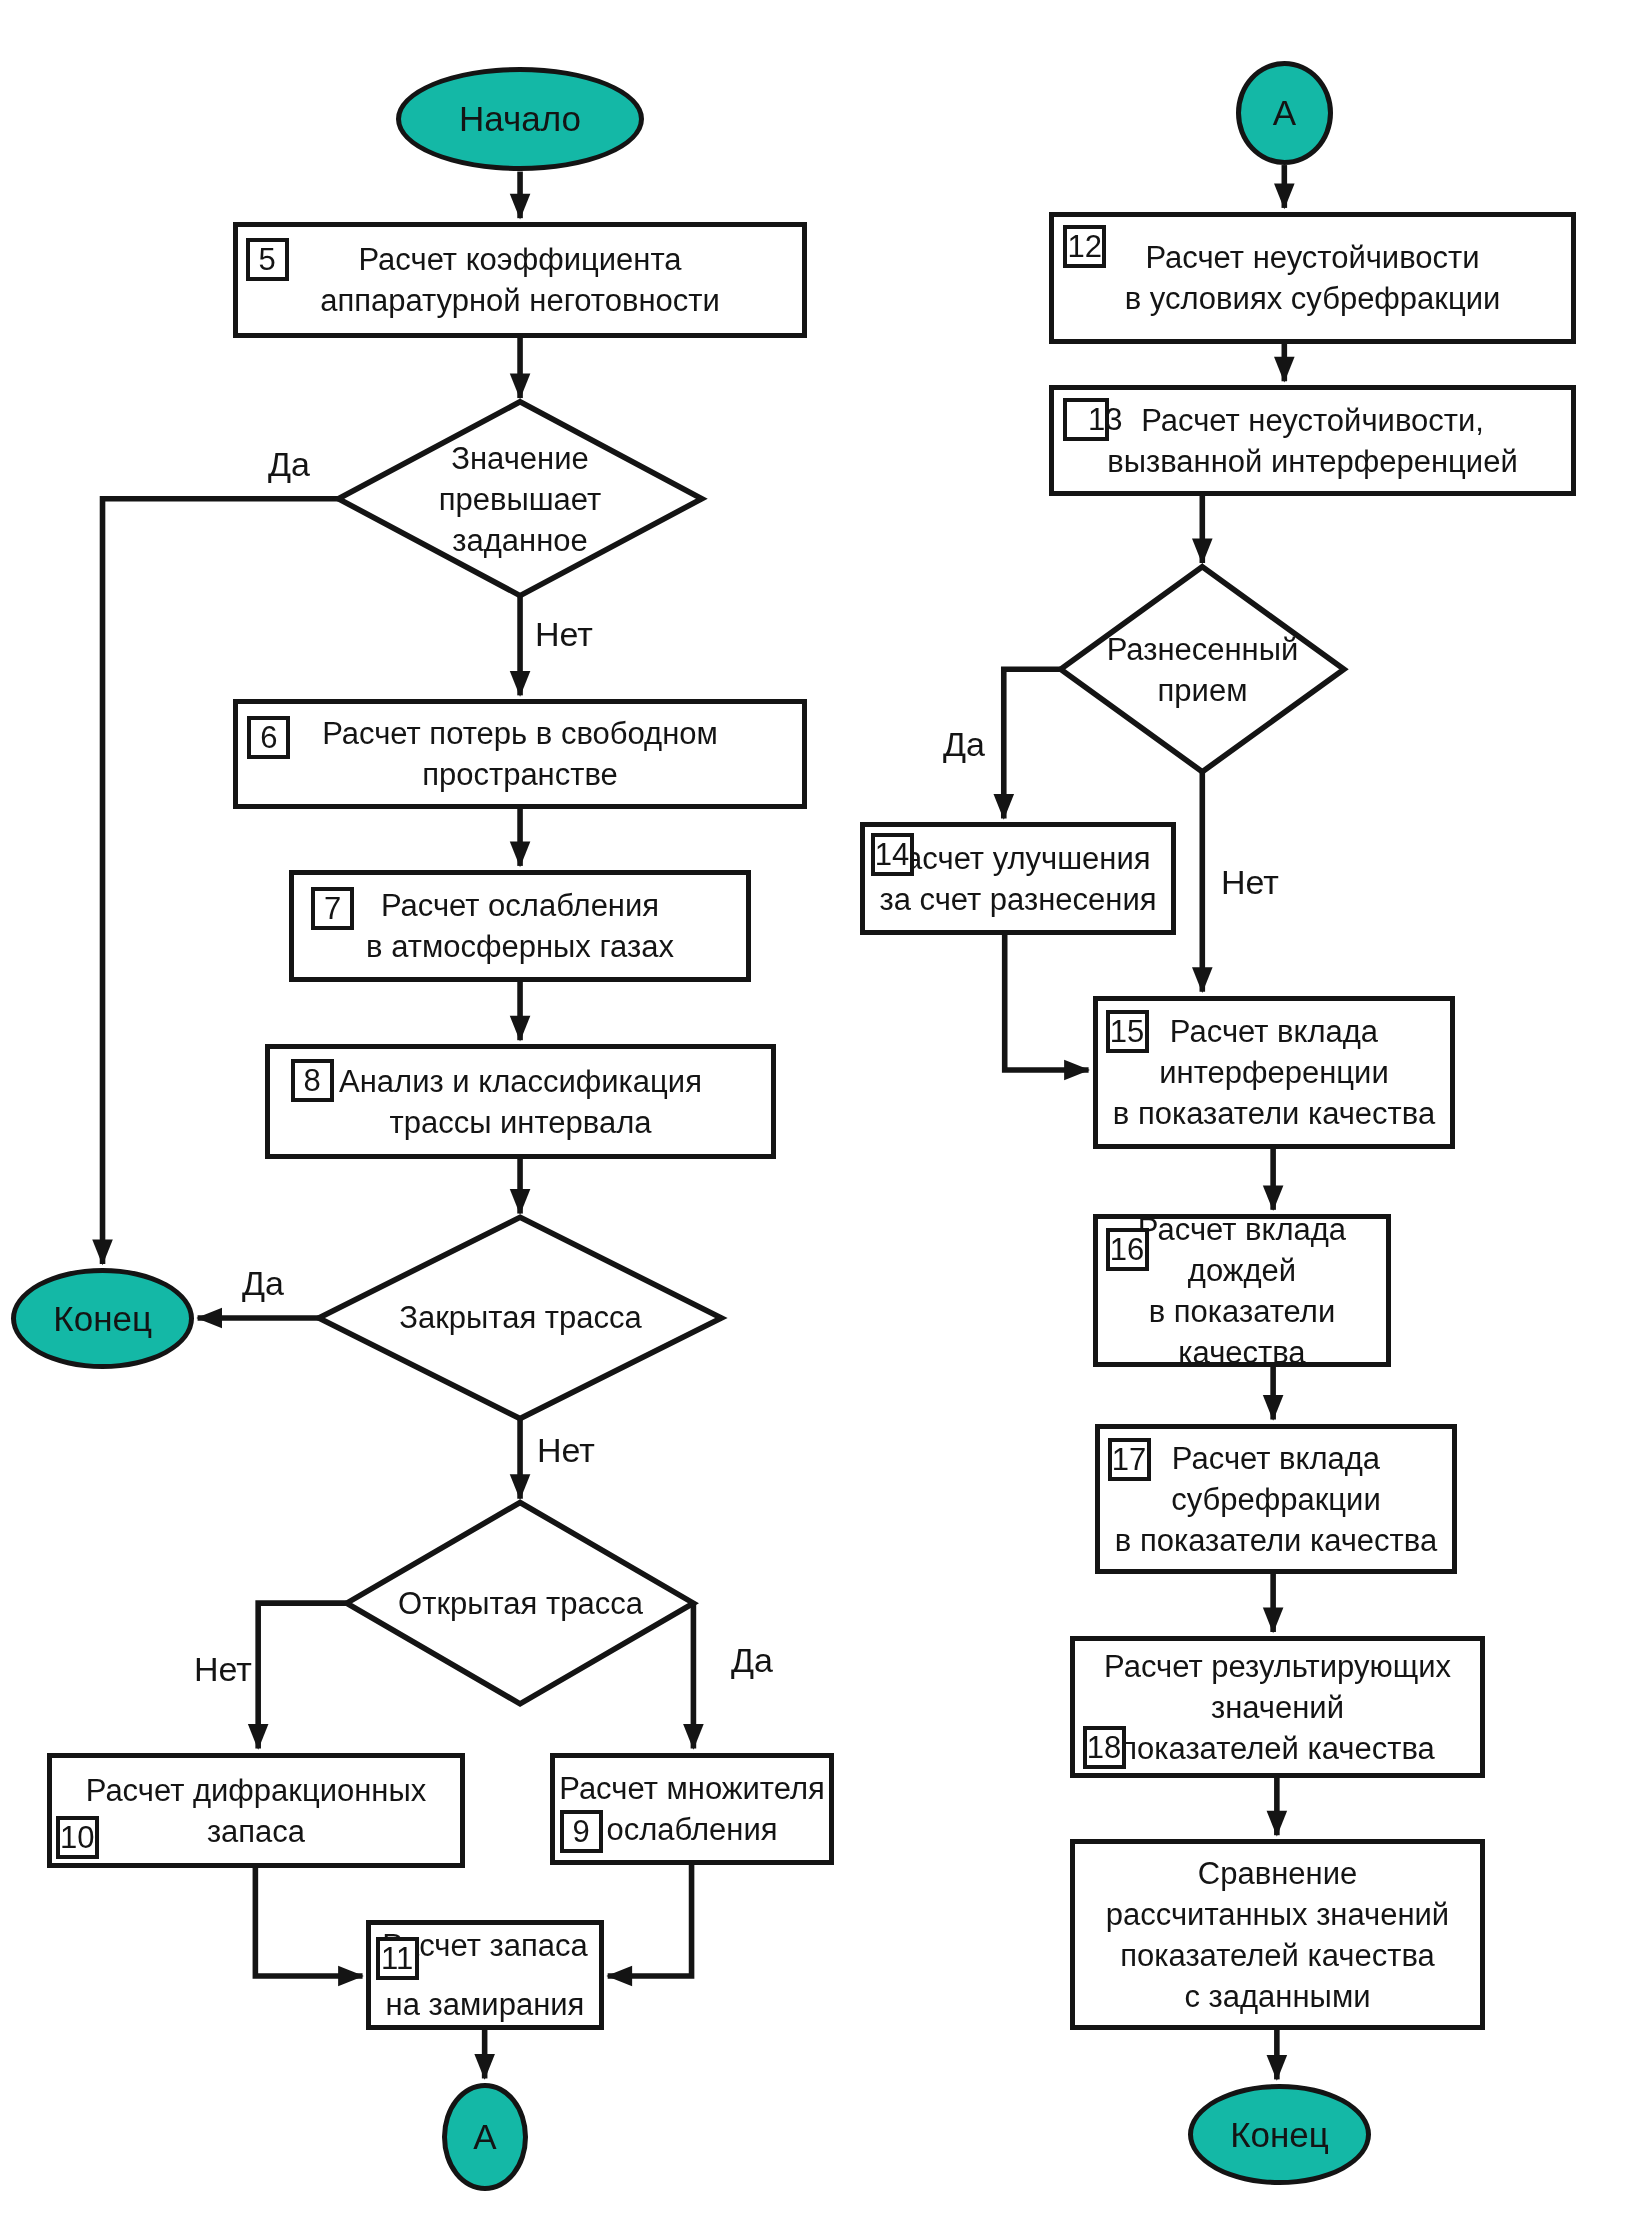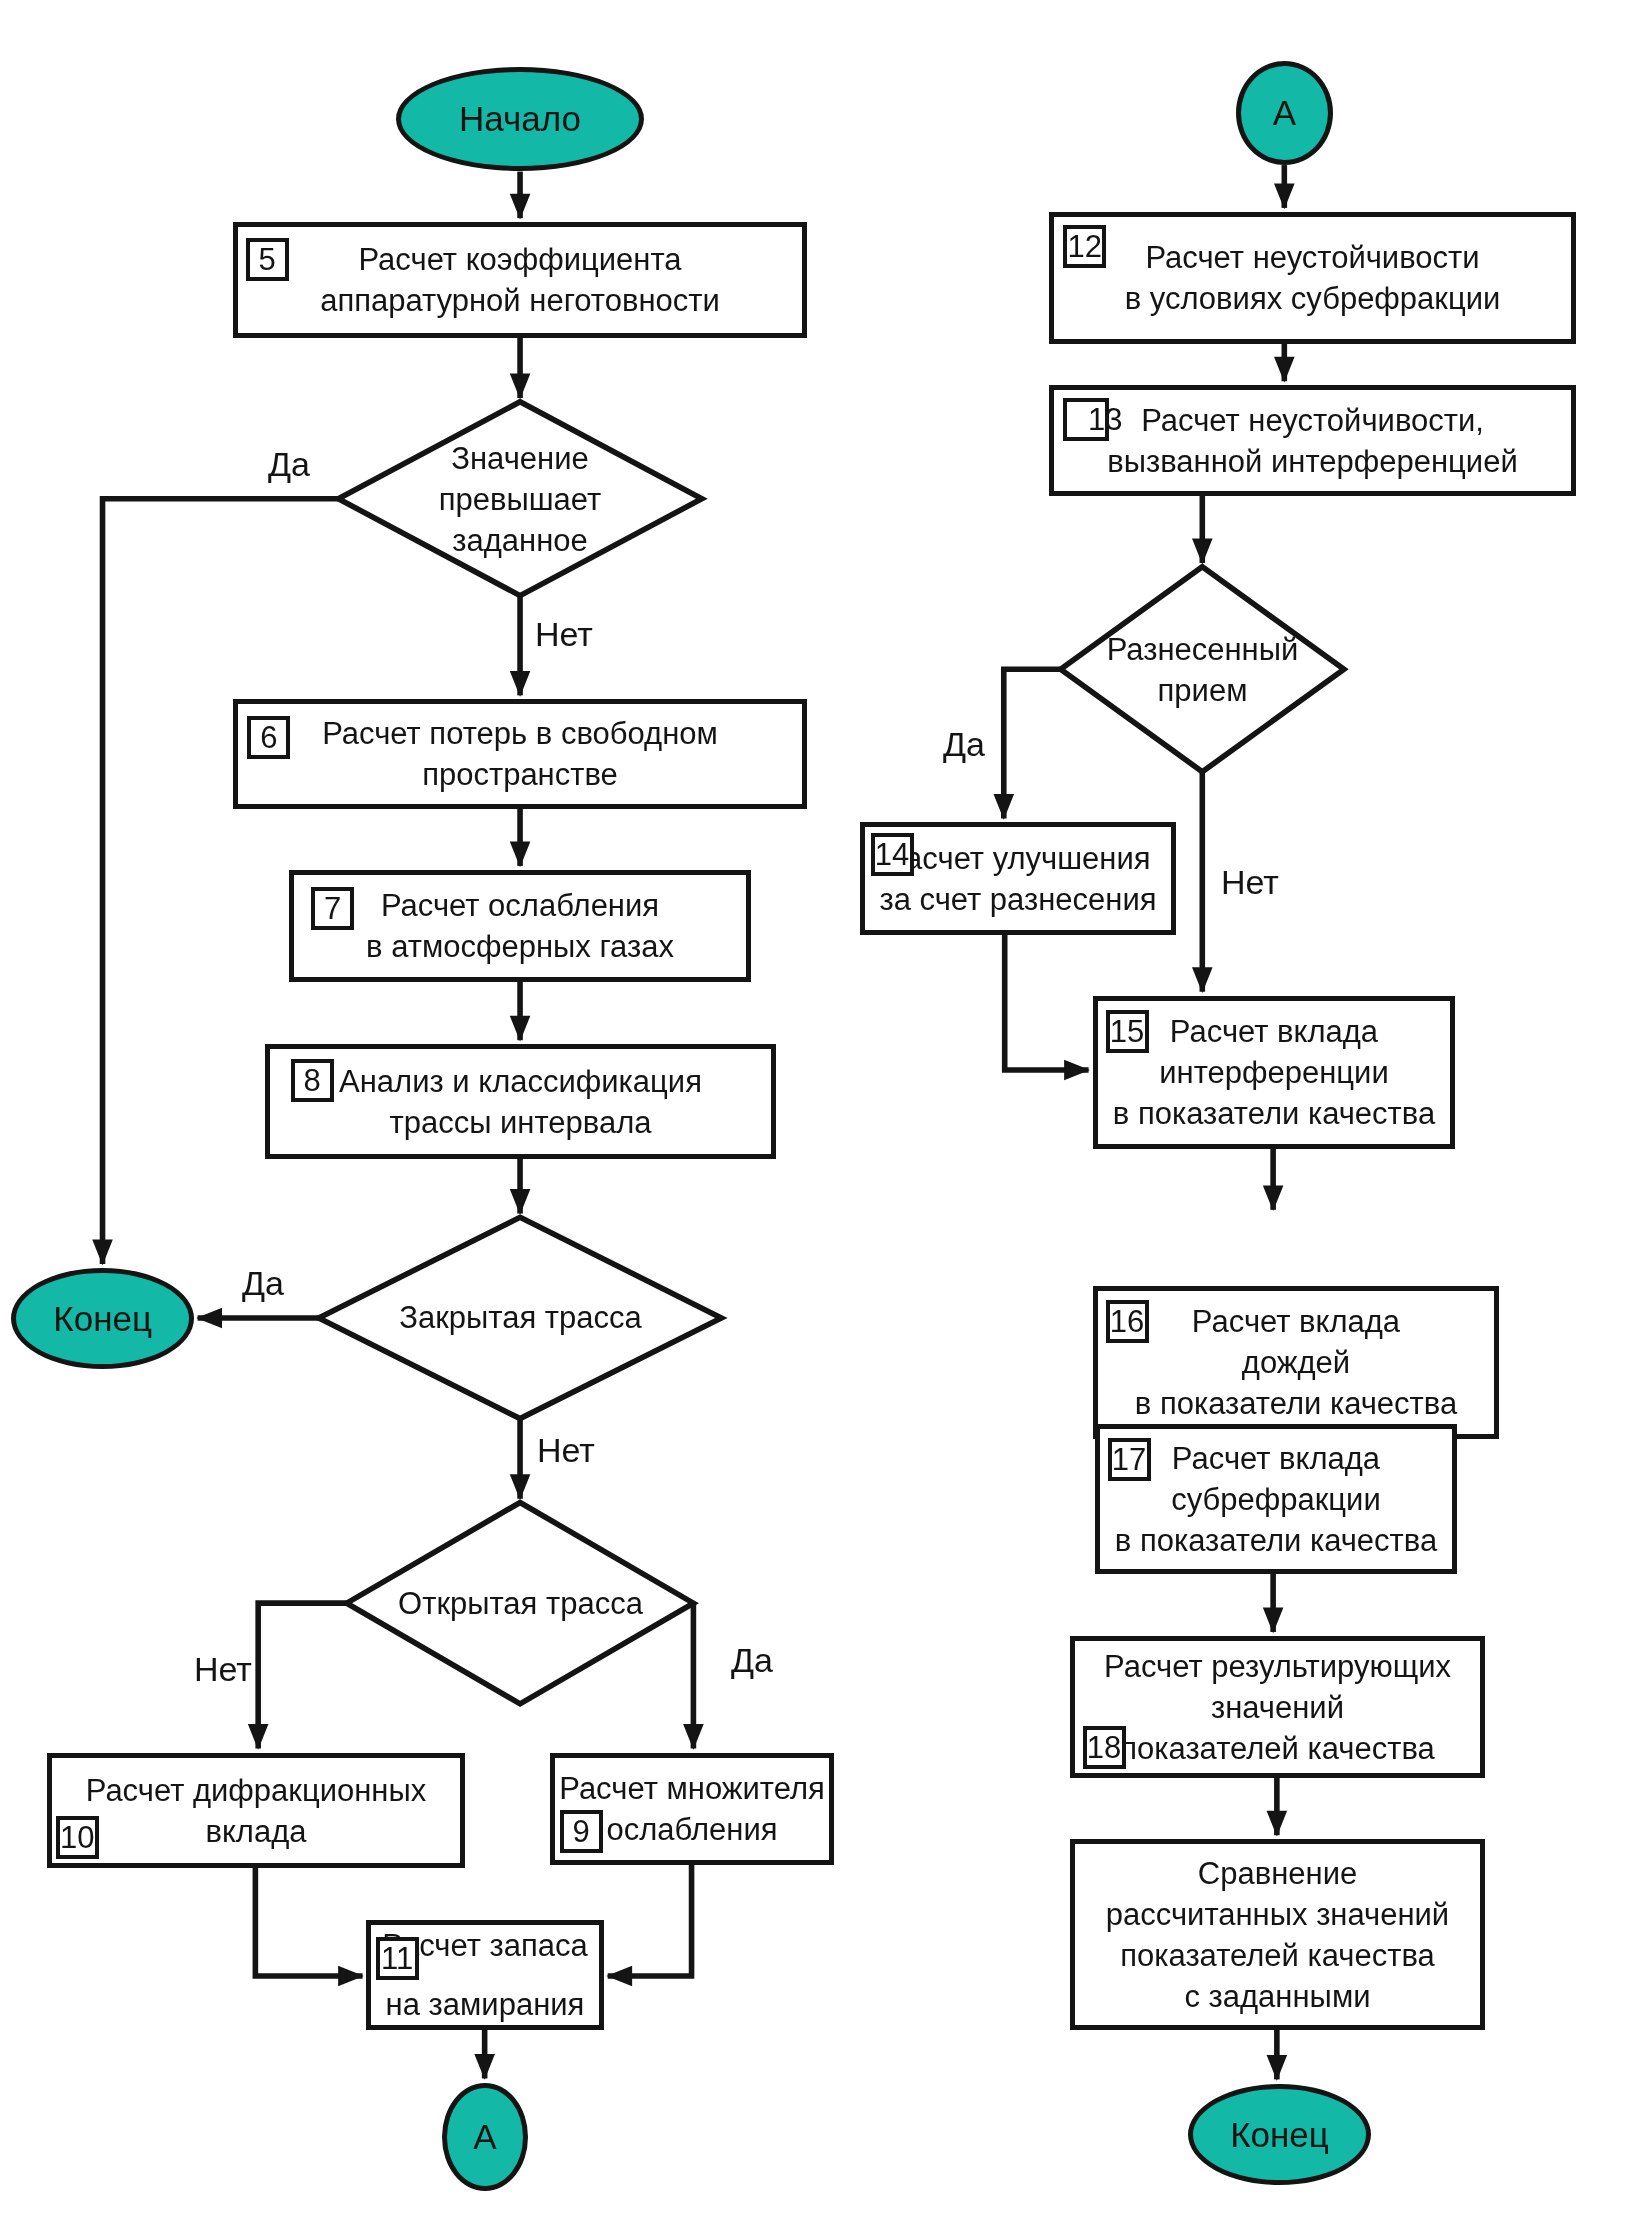--- a/index.html
+++ b/index.html
@@ -115,21 +115,21 @@
 
   <div class="dtext" style="left:347px;top:1503px;width:347px;height:201px;">
     <div>Открытая трасса</div>
   </div>
   <div class="elabel" style="left:194px;top:1652px;">Нет</div>
   <div class="elabel" style="left:731px;top:1643px;">Да</div>
 
   <div class="box" style="left:47px;top:1753px;width:418px;height:115px;">
     <div class="badge" style="left:3.7px;bottom:3.7px;">10</div>
     <div>Расчет дифракционных</div>
-    <div>вклада</div>
+    <div>запаса</div>
   </div>
 
   <div class="box" style="left:550px;top:1753px;width:284px;height:112px;">
     <div class="badge" style="left:4.7px;bottom:7.5px;">9</div>
     <div>Расчет множителя</div>
     <div>ослабления</div>
   </div>
 
   <div class="box" style="left:366px;top:1920px;width:238px;height:110px;justify-content:space-between;">
     <div class="badge" style="left:4.7px;top:12px;">11</div>
@@ -170,21 +170,21 @@
     <div>за счет разнесения</div>
   </div>
 
   <div class="box" style="left:1093px;top:996px;width:362px;height:153px;">
     <div class="badge" style="left:7.5px;top:9.3px;">15</div>
     <div>Расчет вклада</div>
     <div>интерференции</div>
     <div>в показатели качества</div>
   </div>
 
-  <div class="box" style="left:1093px;top:1286px;width:406px;height:153px;">
+  <div class="box" style="left:1093px;top:1214px;width:298px;height:153px;">
     <div class="badge" style="left:7.5px;top:9.3px;">16</div>
     <div>Расчет вклада</div>
     <div>дождей</div>
     <div>в показатели качества</div>
   </div>
 
   <div class="box" style="left:1095px;top:1424px;width:362px;height:150px;">
     <div class="badge" style="left:7.5px;top:9.3px;">17</div>
     <div>Расчет вклада</div>
     <div>субрефракции</div>

